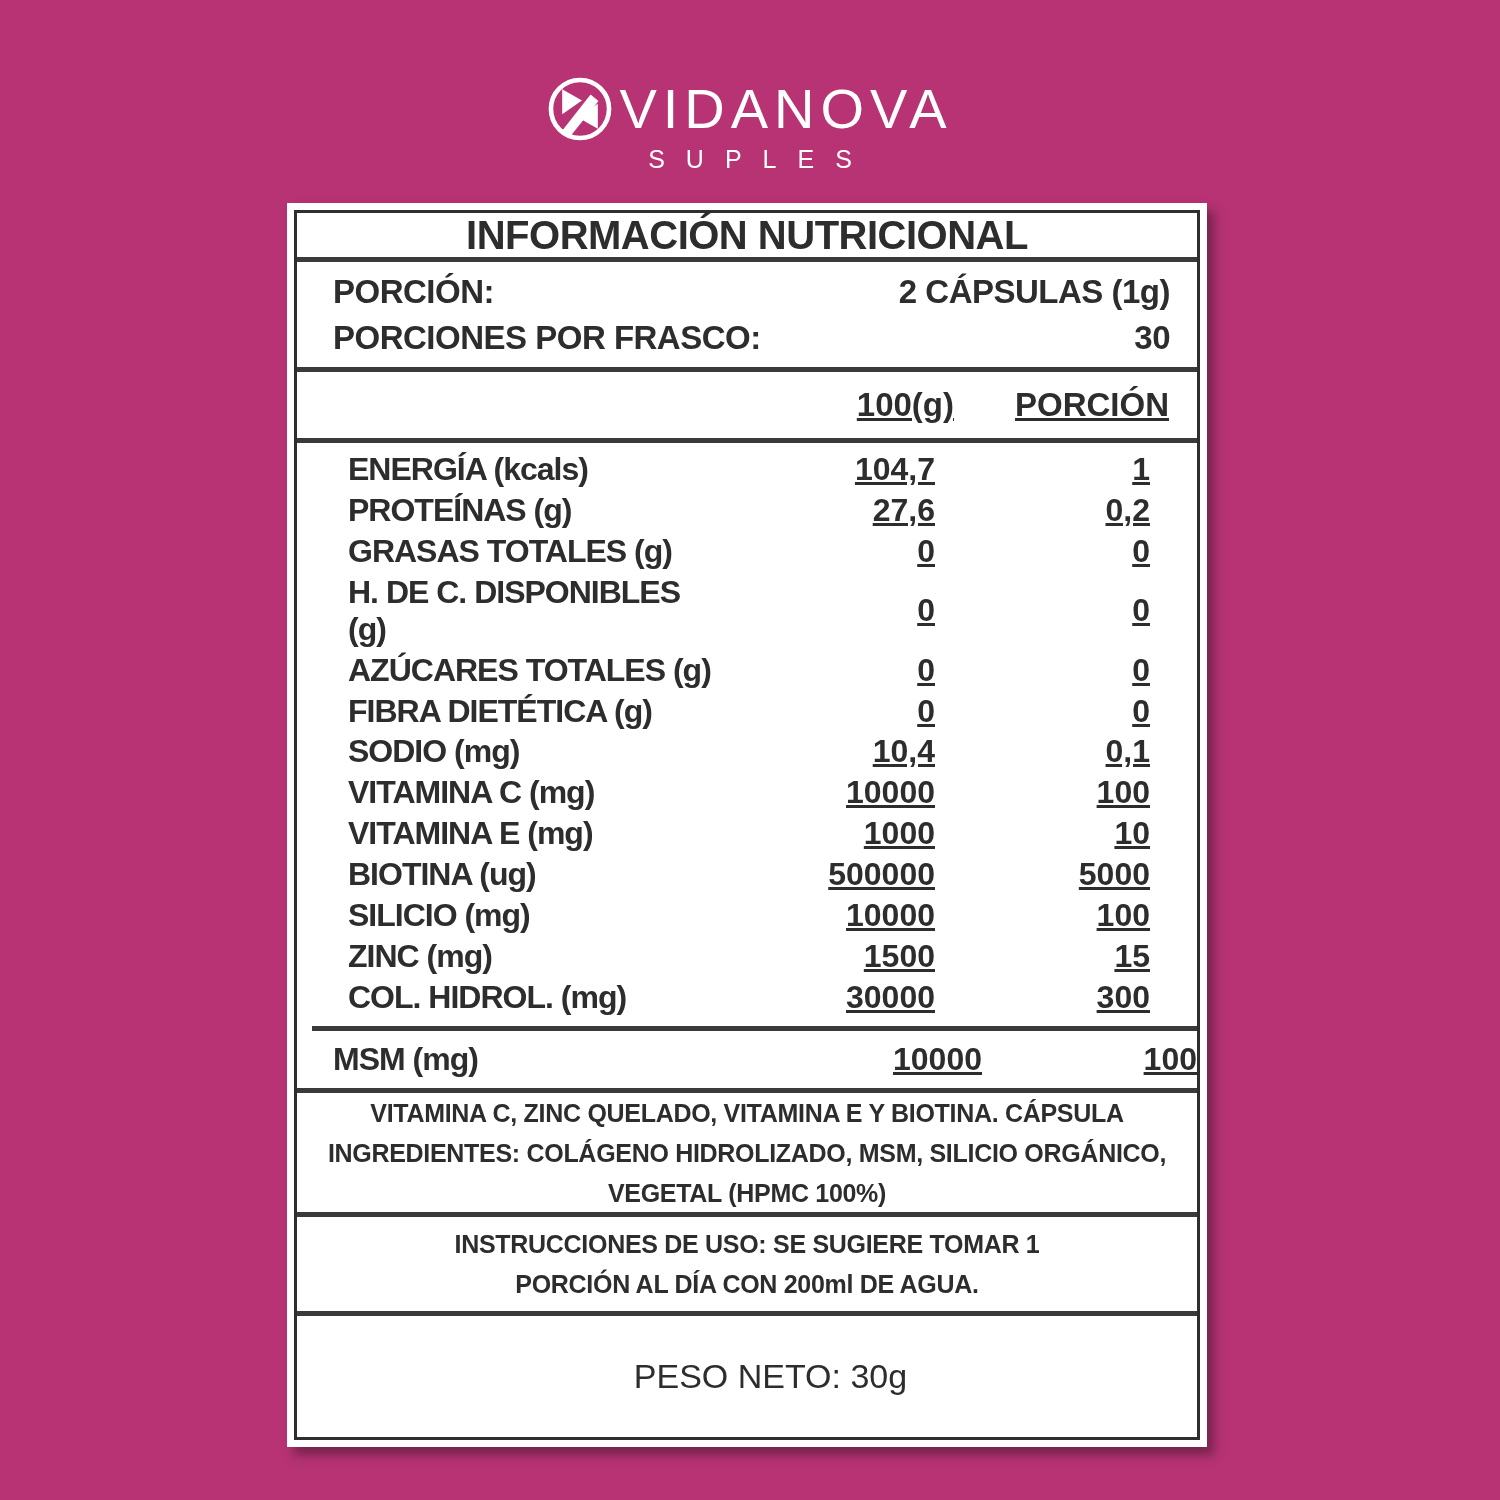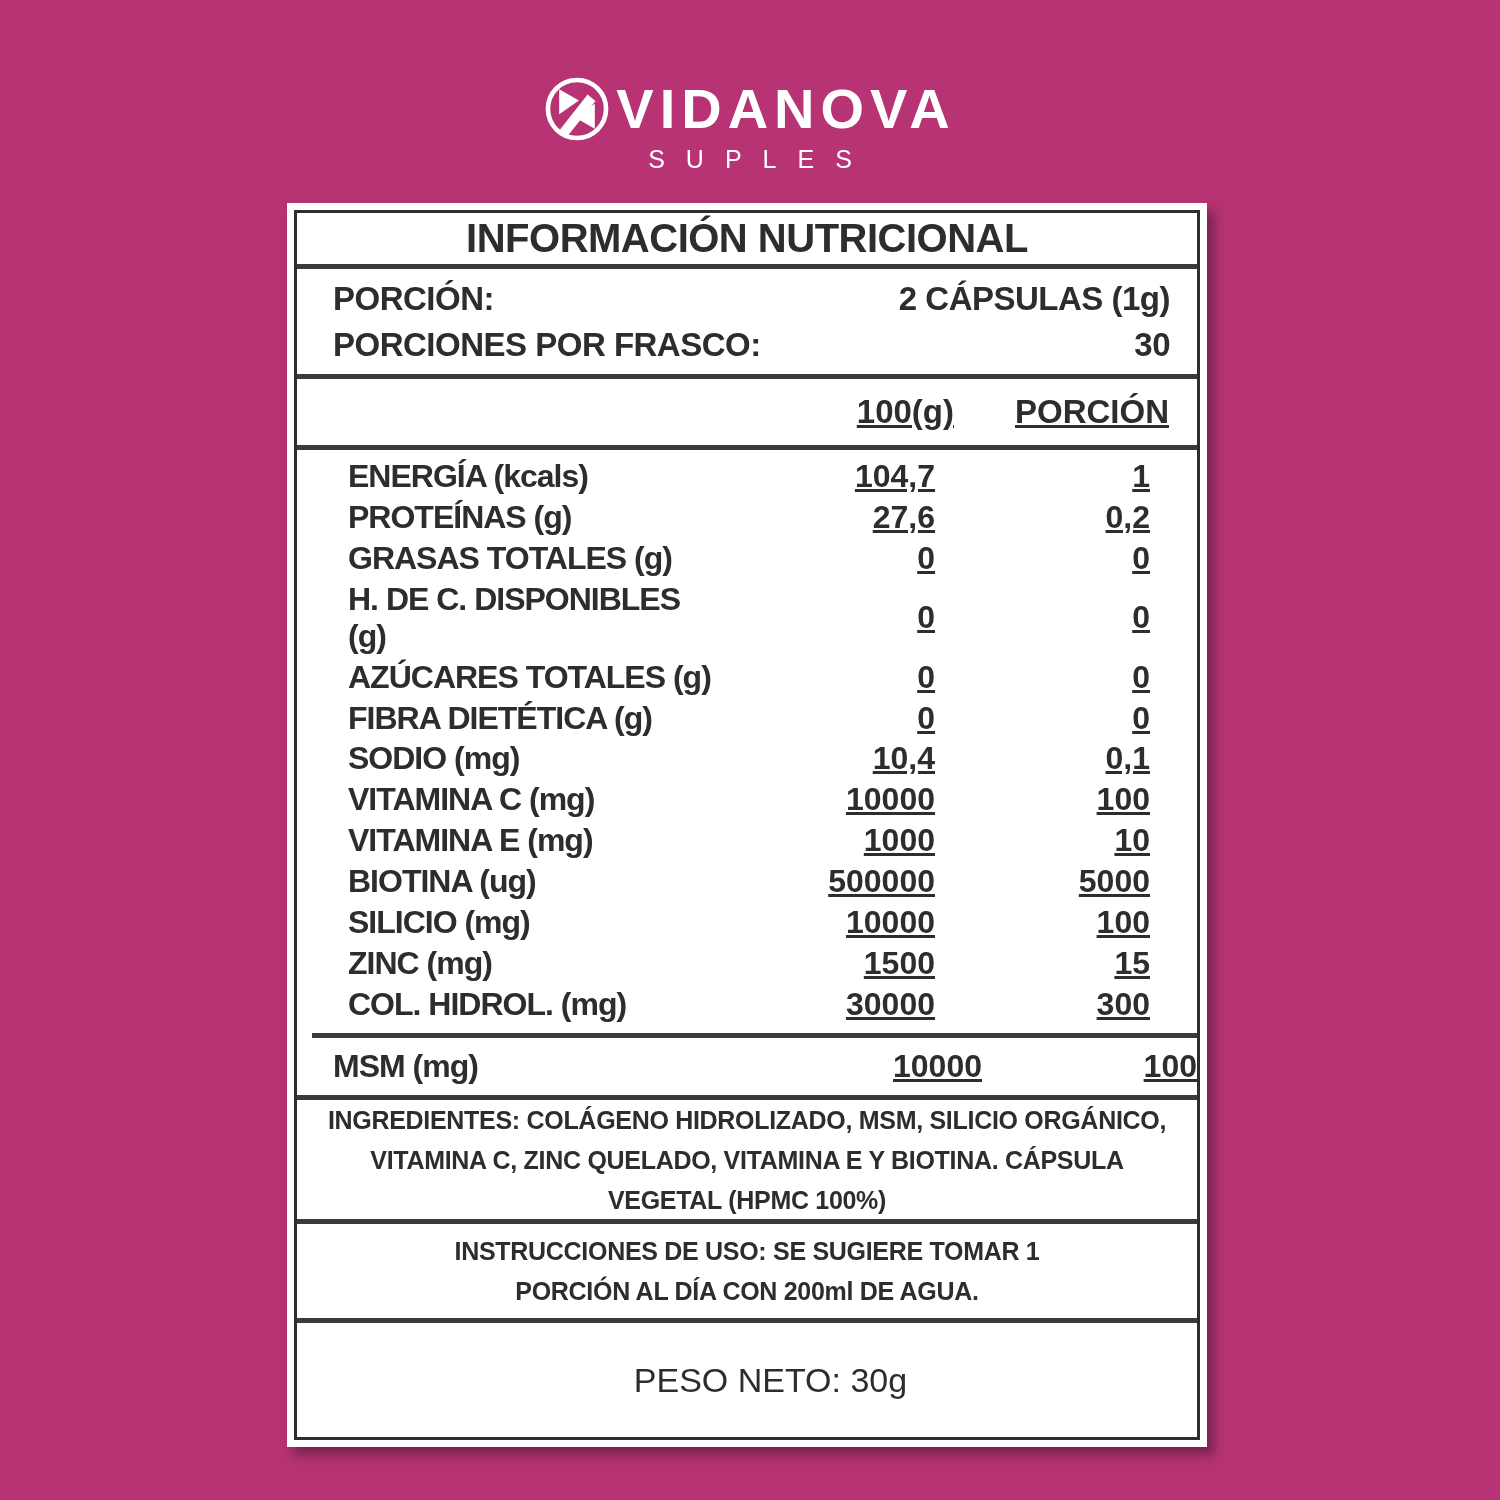--- a/index.html
+++ b/index.html
@@ -9,34 +9,34 @@
     font-family:"Liberation Sans", sans-serif;
     position:relative; overflow:hidden;
     color:#2d2d2d;
   }
 
   
   .logo { position:absolute; top:76px; left:0; width:1500px;
           display:flex; flex-direction:column; align-items:center; color:#fff; }
   .logo-row { display:flex; align-items:center; gap:6px; }
   .logo-icon svg { width:66px; height:66px; display:block; }
-  .logo-word { font-size:56px; font-weight:bold; letter-spacing:6px; line-height:1; }
+  .logo-word { font-size:56px; font-weight:normal; letter-spacing:6px; line-height:1; }
   .logo-sub  { font-size:25px; font-weight:normal; letter-spacing:21px; padding-left:21px;
                margin-top:5px; line-height:1; }
 
   
   .panel { position:absolute; left:287px; top:203px; width:920px; height:1244px;
            background:#ffffff; box-sizing:border-box; padding:7px;
            box-shadow:7px 8px 10px rgba(55,20,40,0.5); }
   .panel-inner { width:100%; height:100%; box-sizing:border-box;
                  border:3px solid #2e2e2e; display:flex; flex-direction:column; }
 
   .sec { box-sizing:border-box; border-bottom:5px solid #3a3a3a; }
 
-  .sec-title { height:56px; display:flex; align-items:center; justify-content:center;
+  .sec-title { height:49px; display:flex; align-items:center; justify-content:center;
                font-size:40px; font-weight:bold; letter-spacing:-0.5px; }
 
   .sec-serving { height:110px; display:flex; flex-direction:column; justify-content:center;
                  gap:8px; padding:0 27px 0 36px; font-size:33px; font-weight:bold; }
   .serving-row { display:flex; justify-content:space-between; align-items:baseline;
                  letter-spacing:-0.5px; }
 
   .sec-header { height:71px; display:flex; align-items:center; padding-right:28px;
                 font-size:33px; font-weight:bold; }
   .flex-spacer { flex:1; }
@@ -170,22 +170,22 @@
       </div>
     </div>
 
     <div class="sec sec-msm">
       <span class="n-label">MSM (mg)</span>
       <span class="col-v">10000</span>
       <span class="col-v">100</span>
     </div>
 
     <div class="sec sec-ingredients">
+      <div>VITAMINA C, ZINC QUELADO, VITAMINA E Y BIOTINA. CÁPSULA</div>
       <div>INGREDIENTES: COLÁGENO HIDROLIZADO, MSM, SILICIO ORGÁNICO,</div>
-      <div>VITAMINA C, ZINC QUELADO, VITAMINA E Y BIOTINA. CÁPSULA</div>
       <div>VEGETAL (HPMC 100%)</div>
     </div>
 
     <div class="sec sec-instructions">
       <div>INSTRUCCIONES DE USO: SE SUGIERE TOMAR 1</div>
       <div>PORCIÓN AL DÍA CON 200ml DE AGUA.</div>
     </div>
 
     <div class="sec sec-peso">PESO NETO: 30g</div>
 

